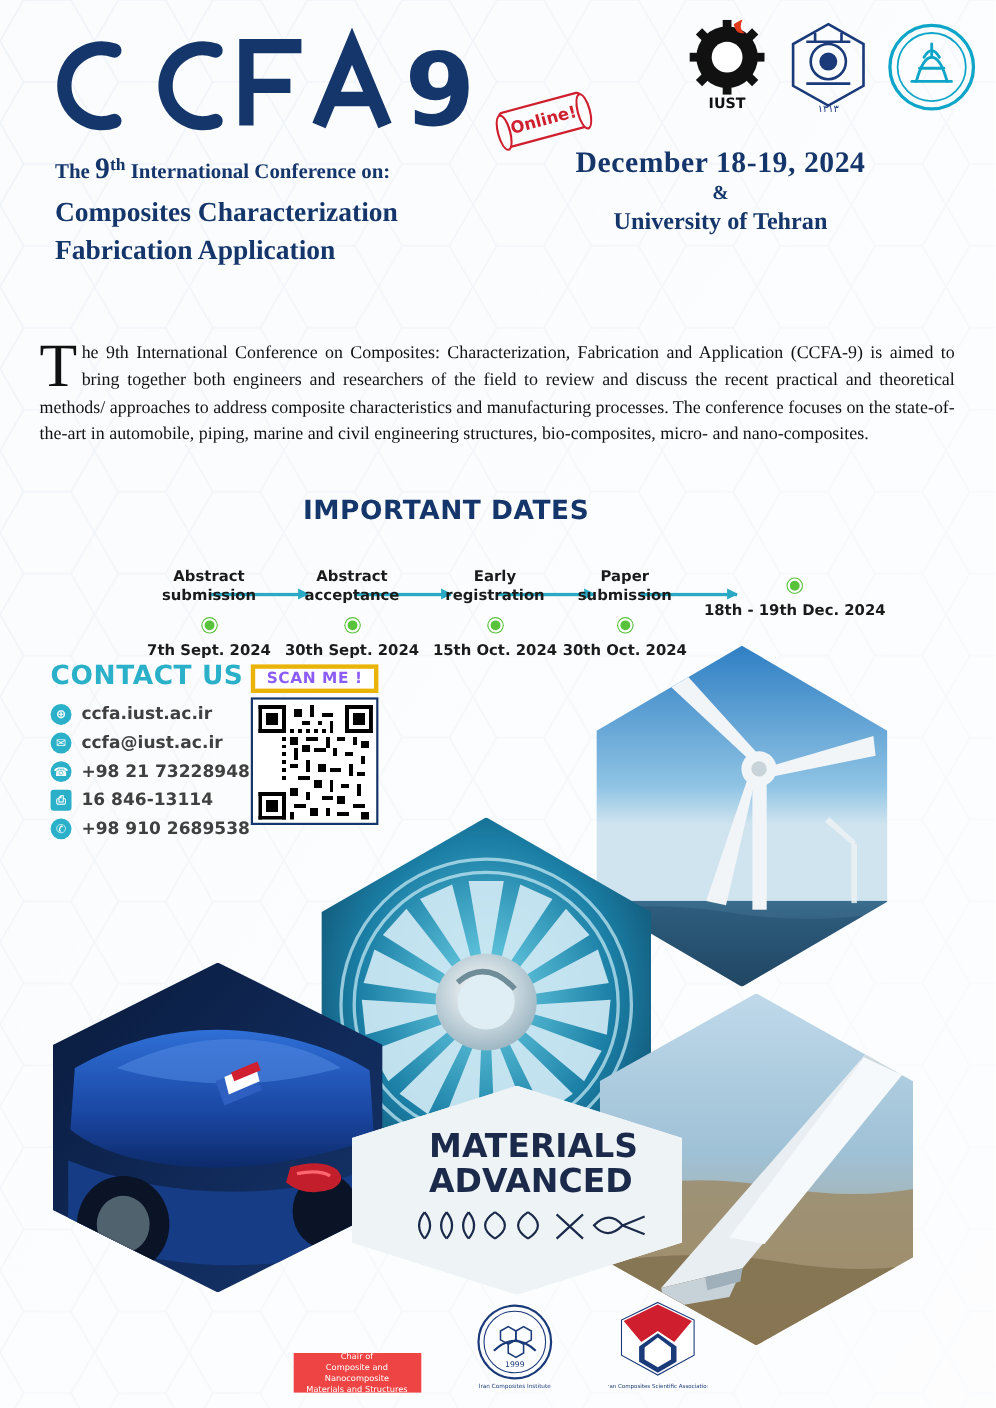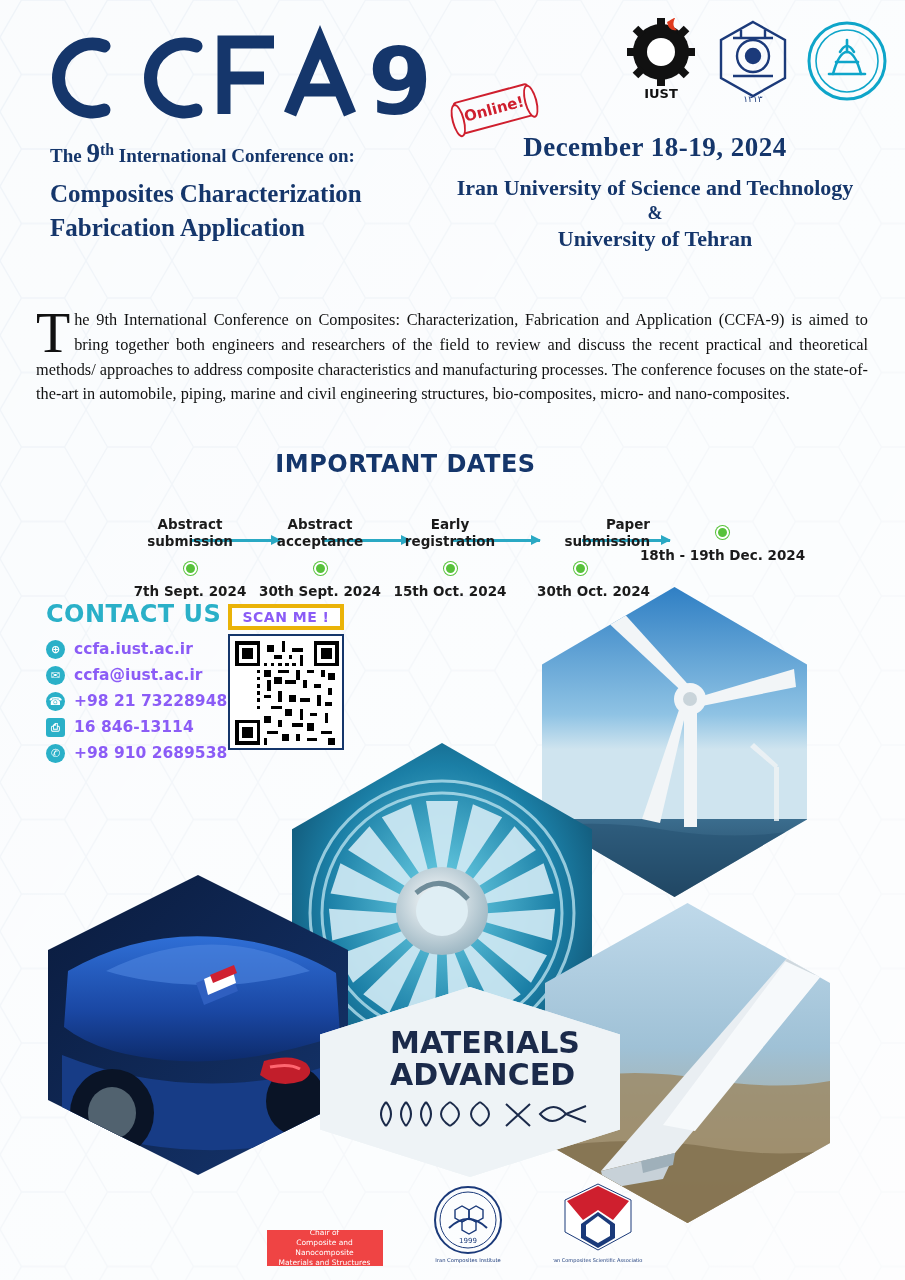--- a/index.html
+++ b/index.html
@@ -198,21 +198,21 @@
     background: #2ab0c8;
     color: #fff;
     display: flex; align-items: center; justify-content: center;
     font-family: "DejaVu Sans", sans-serif;
     font-size: 11px; font-weight: bold;
   }
   .c-icon.sq { border-radius: 3px; }
   .c-text {
     font-family: "DejaVu Sans", sans-serif;
     font-size: 15.5px; font-weight: bold;
-    color: #8b5cf6;
+    color: #404040;
   }
 
   .scan-box {
     position: absolute; left: 228px; top: 604px;
     width: 118px; height: 152px;
   }
   .scan-label {
     width: 116px; height: 26px;
     border: 4px solid #eab308;
     color: #8b5cf6;
@@ -368,21 +368,20 @@
     <div class="big">
       <span>Composites</span>
       <span>Characterization</span><br>
       <span>Fabrication</span>
       <span>Application</span>
     </div>
   </div>
 
   <div class="right-head">
     <div class="dates-line">December 18-19, 2024</div>
-    <div class="univ1">Iran University of Science and Technology</div>
     <div class="amp">&amp;</div>
     <div class="univ2">University of Tehran</div>
   </div>
 
   <div class="abstract">
     <span class="dropcap">T</span><span>he 9th International Conference on Composites: Characterization, Fabrication and Application (CCFA-9) is aimed to bring together both engineers and researchers of the field to review and discuss the recent practical and theoretical methods/ approaches to address composite characteristics and manufacturing processes. The conference focuses on the state-of-the-art in automobile, piping, marine and civil engineering structures, bio-composites, micro- and nano-composites.</span>
   </div>
 
   <div class="dates-title">IMPORTANT DATES</div>
 
@@ -412,21 +411,21 @@
 
     <div class="tl-item" style="left:250px;">
       <div class="tl-label">
         <div>Early</div>
         <div>registration</div>
       </div>
       <div class="tl-dot"></div>
       <div class="tl-date">15th Oct. 2024</div>
     </div>
 
-    <div class="tl-item" style="left:380px;text-align:right;">
+    <div class="tl-item" style="left:368px;">
       <div class="tl-label">
         <div>Paper</div>
         <div>submission</div>
       </div>
       <div class="tl-dot"></div>
       <div class="tl-date">30th Oct. 2024</div>
     </div>
 
     <div class="tl-item" style="left:505px;width:175px;">
       <div class="tl-dot"></div>

